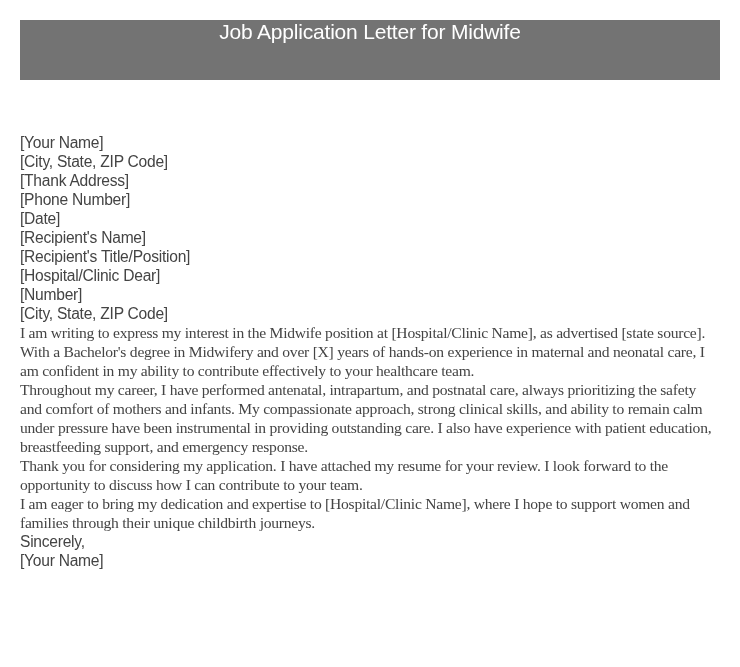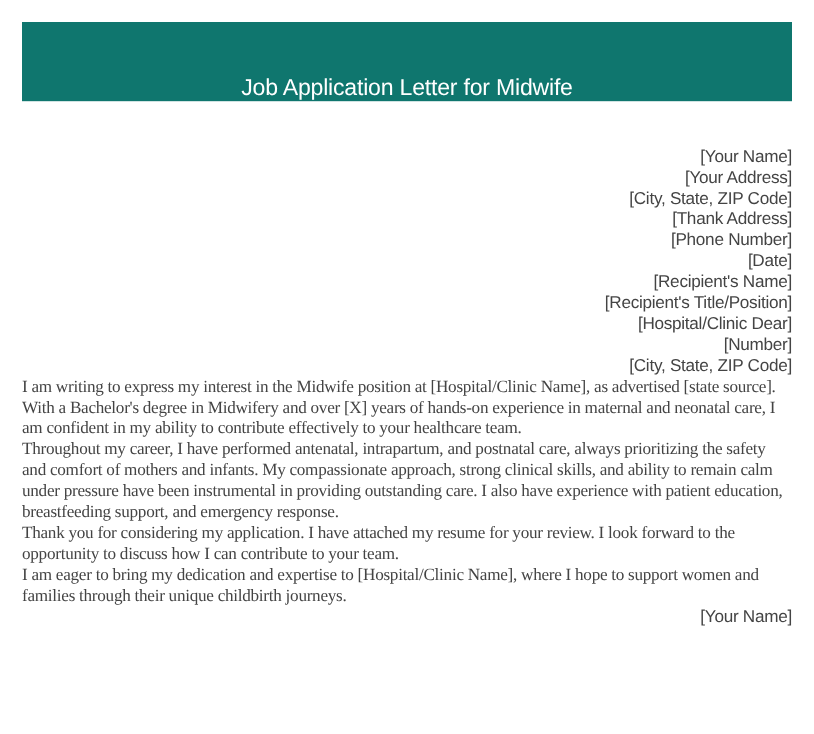--- a/index.html
+++ b/index.html
@@ -12,69 +12,68 @@
       height: 667px;
       position: relative;
       overflow: hidden;
       font-family: "Liberation Sans", "DejaVu Sans", sans-serif;
     }
     .header {
       position: absolute;
       left: 20px;
       top: 20px;
       width: 700px;
-      height: 72px;
-      background: #0f766e;
+      height: 60px;
+      background: #737373;
       display: flex;
-      align-items: flex-end;
+      align-items: flex-start;
       justify-content: center;
     }
     .header-title {
       color: #ffffff;
       font-size: 21px;
       letter-spacing: -0.2px;
     }
     .letter {
       position: absolute;
       left: 20px;
       top: 133px;
       width: 700px;
       color: #444444;
       font-size: 15.6px;
       line-height: 19px;
       letter-spacing: -0.25px;
     }
     .line {
       display: block;
       white-space: nowrap;
-      text-align: right;
     }
     .para {
       display: block;
       margin: 0;
       font-family: Liberation Serif, serif;
     }
   </style>
 </head>
 <body>
 
 <div class="header">
   <span class="header-title">Job Application Letter for Midwife</span>
 </div>
 
 <div class="letter">
   <span class="line">[Your Name]</span>
-  <span class="line">[Your Address]</span>
   <span class="line">[City, State, ZIP Code]</span>
   <span class="line">[Thank Address]</span>
   <span class="line">[Phone Number]</span>
   <span class="line">[Date]</span>
   <span class="line">[Recipient's Name]</span>
   <span class="line">[Recipient's Title/Position]</span>
   <span class="line">[Hospital/Clinic Dear]</span>
   <span class="line">[Number]</span>
   <span class="line">[City, State, ZIP Code]</span>
   <p class="para">I am writing to express my interest in the Midwife position at [Hospital/Clinic Name], as advertised [state source]. With a Bachelor's degree in Midwifery and over [X] years of hands-on experience in maternal and neonatal care, I am confident in my ability to contribute effectively to your healthcare team.</p>
   <p class="para">Throughout my career, I have performed antenatal, intrapartum, and postnatal care, always prioritizing the safety and comfort of mothers and infants. My compassionate approach, strong clinical skills, and ability to remain calm under pressure have been instrumental in providing outstanding care. I also have experience with patient education, breastfeeding support, and emergency response.</p>
   <p class="para">Thank you for considering my application. I have attached my resume for your review. I look forward to the opportunity to discuss how I can contribute to your team.</p>
   <p class="para">I am eager to bring my dedication and expertise to [Hospital/Clinic Name], where I hope to support women and families through their unique childbirth journeys.</p>
+  <span class="line">Sincerely,</span>
   <span class="line">[Your Name]</span>
 </div>
 
 </body></html>

